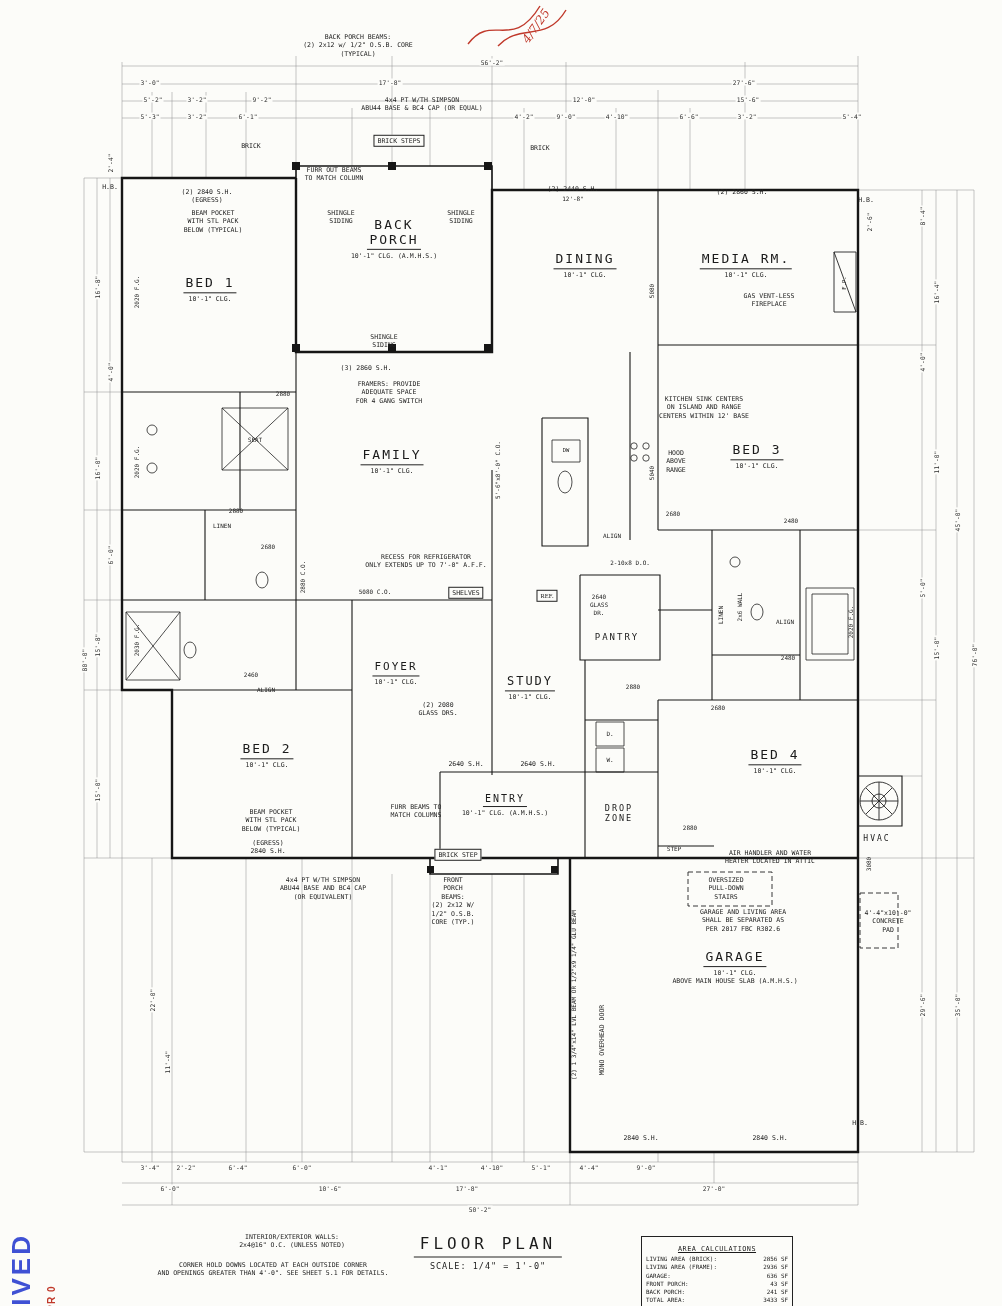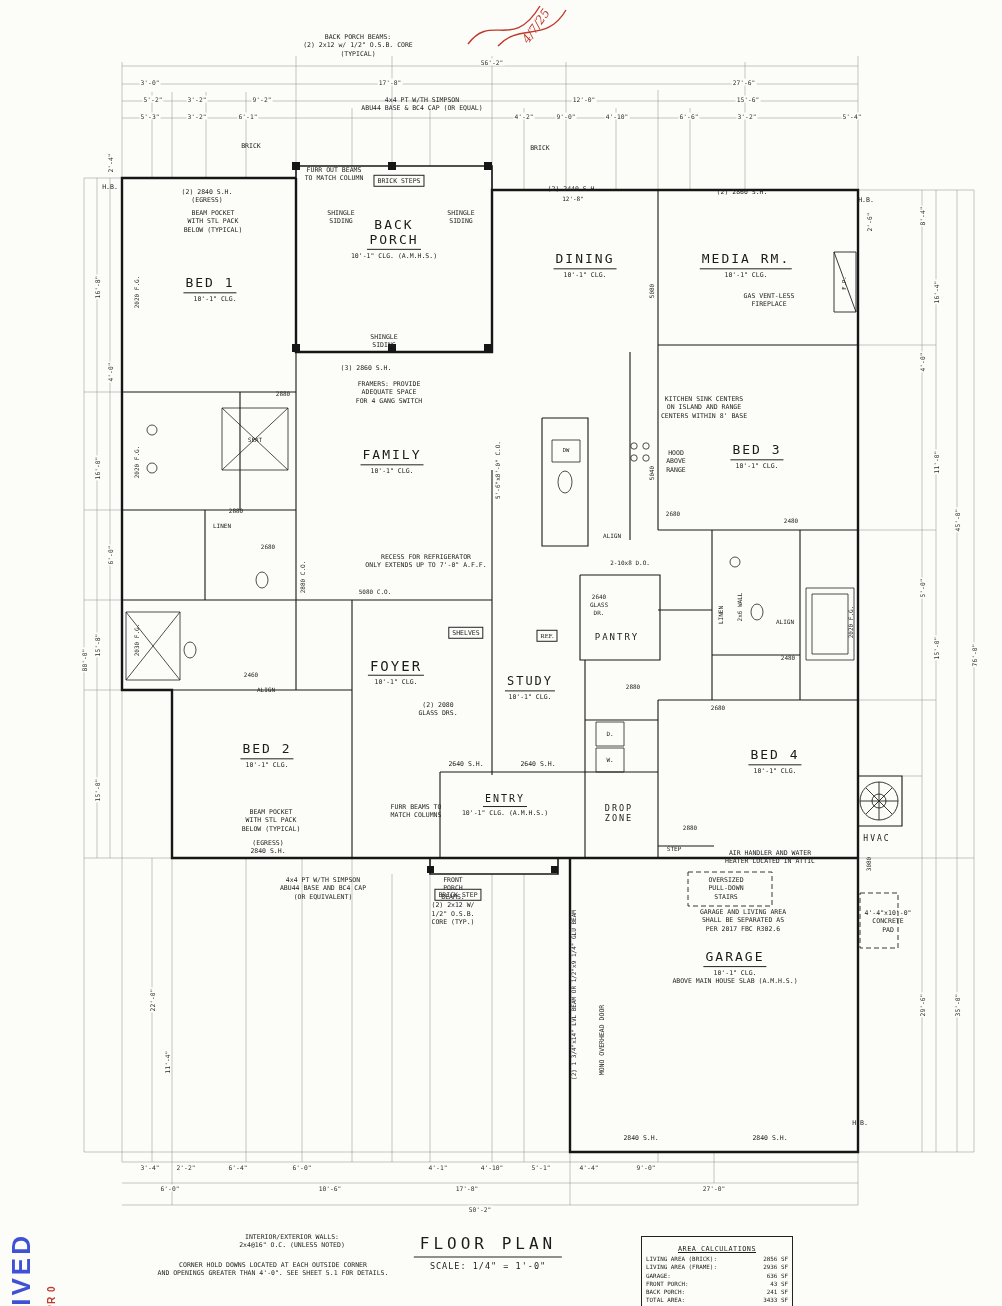--- a/index.html
+++ b/index.html
@@ -1,21 +1,21 @@
 <!DOCTYPE html>
 <html><head>
 <meta charset="utf-8">
 <style>
   html,body{margin:0;padding:0;background:#e9e9e6;}
   .sheet{position:relative;width:1002px;height:1306px;background:#fcfcf9;overflow:hidden;
          font-family:"DejaVu Sans Mono",monospace;color:#1b1b1b;}
   .plan-svg{position:absolute;left:0;top:0;}
   .layer{position:absolute;left:0;top:0;width:100%;height:100%;}
   .ann{position:absolute;font-size:6.5px;line-height:1.3;text-align:center;white-space:pre;color:#222;}
-  .ann.boxed{border:1px solid #222;padding:1px 3px;background:#fcfcf9;margin-top:40px;}
+  .ann.boxed{border:1px solid #222;padding:1px 3px;background:#fcfcf9;}
   .dim{position:absolute;font-size:6.3px;white-space:nowrap;color:#2d2d2d;background:#fcfcf9;padding:0 1px;}
   .room-label{position:absolute;transform:translate(-50%,-50%);text-align:center;}
   .room-name{display:inline-block;font-size:13px;letter-spacing:2px;white-space:pre;line-height:1.15;
              border-bottom:1.2px solid #222;padding:0 2px 1px;}
   .room-name.nou{border-bottom:none;}
   .room-clg{font-size:6.5px;white-space:pre;margin-top:2px;line-height:1.3;}
   .plan-title-wrap{position:absolute;left:488px;top:1252px;transform:translate(-50%,-50%);text-align:center;}
   .plan-title{font-size:16px;letter-spacing:4px;border-bottom:1.4px solid #222;padding:0 6px 4px;display:inline-block;}
   .plan-scale{font-size:8.5px;letter-spacing:1px;margin-top:3px;}
   .area-box{position:absolute;left:641px;top:1236px;width:142px;border:1px solid #222;background:#fcfcf9;padding:8px 4px 3px;}
@@ -91,29 +91,29 @@
         <rect x="292" y="344" width="8" height="8"></rect>
       <rect x="388" y="344" width="8" height="8"></rect>
         <rect x="484" y="344" width="8" height="8"></rect>
       <rect x="427" y="866" width="7" height="7"></rect>
         <rect x="551" y="866" width="7" height="7"></rect>
     </g>
     <path stroke="#c0392b" stroke-width="1.4" d="M468 44C492 12 512 52 540 6 M498 46C520 22 546 44 566 10"></path>
   </svg>
 
   <div class="layer" id="room-layer">
-      <div class="room-label" style="left: 210px; top: 288px; text-align: right;"><div class="room-name">BED 1</div><div class="room-clg">10'-1" CLG.</div></div>
+      <div class="room-label" style="left: 210px; top: 288px;"><div class="room-name">BED 1</div><div class="room-clg">10'-1" CLG.</div></div>
       <div class="room-label" style="left: 394px; top: 239px;"><div class="room-name">BACK
 PORCH</div><div class="room-clg">10'-1" CLG. (A.M.H.S.)</div></div>
       <div class="room-label" style="left: 585px; top: 264px;"><div class="room-name">DINING</div><div class="room-clg">10'-1" CLG.</div></div>
       <div class="room-label" style="left: 746px; top: 264px;"><div class="room-name">MEDIA RM.</div><div class="room-clg">10'-1" CLG.</div></div>
       <div class="room-label" style="left: 392px; top: 460px;"><div class="room-name">FAMILY</div><div class="room-clg">10'-1" CLG.</div></div>
       <div class="room-label" style="left: 757px; top: 455px;"><div class="room-name">BED 3</div><div class="room-clg">10'-1" CLG.</div></div>
       <div class="room-label" style="left: 617px; top: 634px;"><div class="room-name nou" style="font-size: 9px;">PANTRY</div></div>
-      <div class="room-label" style="left: 396px; top: 671px;"><div class="room-name" style="font-size: 14px;">FOYER</div><div class="room-clg">10'-1" CLG.</div></div>
+      <div class="room-label" style="left: 396px; top: 671px;"><div class="room-name" style="font-size: 11px;">FOYER</div><div class="room-clg">10'-1" CLG.</div></div>
       <div class="room-label" style="left: 530px; top: 686px;"><div class="room-name" style="font-size: 12px;">STUDY</div><div class="room-clg">10'-1" CLG.</div></div>
       <div class="room-label" style="left: 267px; top: 754px;"><div class="room-name">BED 2</div><div class="room-clg">10'-1" CLG.</div></div>
       <div class="room-label" style="left: 505px; top: 802px;"><div class="room-name" style="font-size: 10px;">ENTRY</div><div class="room-clg">10'-1" CLG. (A.M.H.S.)</div></div>
       <div class="room-label" style="left: 619px; top: 814px;"><div class="room-name nou" style="font-size: 8.5px;">DROP
 ZONE</div></div>
       <div class="room-label" style="left: 775px; top: 760px;"><div class="room-name">BED 4</div><div class="room-clg">10'-1" CLG.</div></div>
       <div class="room-label" style="left: 877px; top: 835px; text-align: right;"><div class="room-name nou" style="font-size: 8px;">HVAC</div></div>
       <div class="room-label" style="left: 735px; top: 966px;"><div class="room-name">GARAGE</div><div class="room-clg">10'-1" CLG.
 ABOVE MAIN HOUSE SLAB (A.M.H.S.)</div></div>
     </div>
@@ -146,21 +146,21 @@
       <div class="ann" style="left: 866px; top: 200px; transform: translate(-50%, -50%);">H.B.</div>
       <div class="ann" style="left: 860px; top: 1123px; transform: translate(-50%, -50%);">H.B.</div>
       <div class="ann" style="left: 769px; top: 300px; transform: translate(-50%, -50%);">GAS VENT-LESS
 FIREPLACE</div>
       <div class="ann" style="left: 366px; top: 368px; transform: translate(-50%, -50%);">(3) 2860 S.H.</div>
       <div class="ann" style="left: 389px; top: 393px; transform: translate(-50%, -50%);">FRAMERS: PROVIDE
 ADEQUATE SPACE
 FOR 4 GANG SWITCH</div>
       <div class="ann" style="left: 704px; top: 408px; transform: translate(-50%, -50%);">KITCHEN SINK CENTERS
 ON ISLAND AND RANGE
-CENTERS WITHIN 8' BASE</div>
+CENTERS WITHIN 12' BASE</div>
       <div class="ann" style="left: 676px; top: 462px; transform: translate(-50%, -50%);">HOOD
 ABOVE
 RANGE</div>
       <div class="ann" style="left: 426px; top: 561px; transform: translate(-50%, -50%);">RECESS FOR REFRIGERATOR
 ONLY EXTENDS UP TO 7'-0" A.F.F.</div>
       <div class="ann boxed" style="left: 466px; top: 593px; transform: translate(-50%, -50%);">SHELVES</div>
       <div class="ann boxed" style="left: 547px; top: 596px; transform: translate(-50%, -50%); font-family: Liberation Serif, serif;">REF.</div>
       <div class="ann" style="left: 599px; top: 605px; transform: translate(-50%, -50%); font-size: 6px;">2640
 GLASS
 DR.</div>

